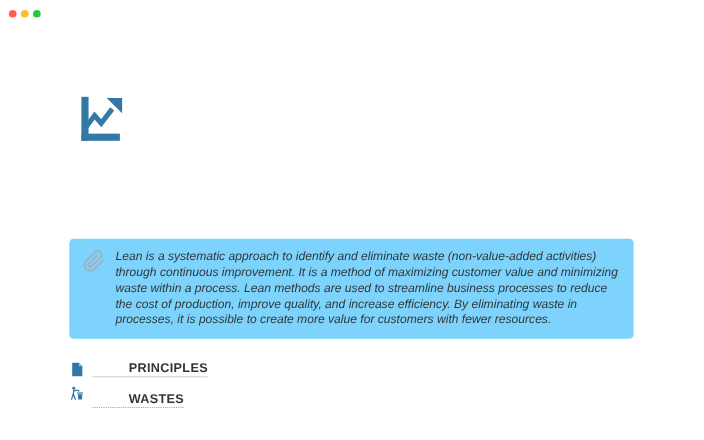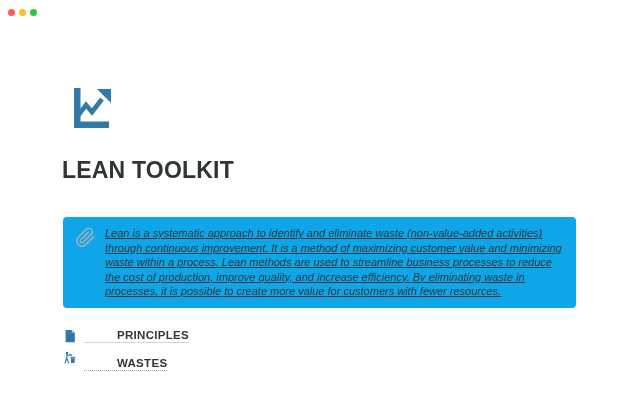--- a/index.html
+++ b/index.html
@@ -27,23 +27,22 @@
   .page-title {
     position: absolute; left: 62px; top: 157px;
     font-size: 23px; font-weight: 800; letter-spacing: 0.2px;
     color: #2f3437;
   }
 
   
   .callout {
     position: absolute; left: 63px; top: 217px;
     width: 513px; min-height: 85px;
-    background: #0ea5e9; border-radius: 4px;
+    background: #7dd3fc; border-radius: 4px;
     padding: 9px 14px 9px 42px;
-    text-decoration: underline;
   }
   .callout-icon { position: absolute; left: 12px; top: 10px; width: 21px; height: 21px; }
   .callout-text {
     font-style: italic; font-size: 11px; line-height: 14.5px;
     color: #32373b; width: 458px;
   }
 
   
   .link-list { position: absolute; left: 63px; top: 329px; }
   .link-row { display: flex; align-items: center; height: 14px; margin-bottom: 8px; cursor: pointer; }
@@ -69,21 +68,20 @@
 
   <div class="page-icon">
     <svg width="44" height="44" viewBox="0 0 44 44">
       <rect x="4" y="2" width="6.5" height="40" fill="#3279a8"></rect>
       <rect x="4" y="35.5" width="35" height="6.5" fill="#3279a8"></rect>
       <polyline points="7,31 16,19 22,26 32,13" fill="none" stroke="#3279a8" stroke-width="4.6"></polyline>
       <polygon points="27,3 41,3 41,17" fill="#3279a8"></polygon>
     </svg>
   </div>
 
-  <h1 class="page-title">LEAN TOOLKIT</h1>
 
   <div class="callout">
     <span class="callout-icon">
       <svg width="21" height="21" viewBox="0 0 24 24" fill="none" stroke="#9fb0bc" stroke-width="1.9" stroke-linecap="round" stroke-linejoin="round">
         <path d="M21.44 11.05l-9.19 9.19a6 6 0 0 1-8.49-8.49l9.19-9.19a4 4 0 0 1 5.66 5.66l-9.2 9.19a2 2 0 0 1-2.83-2.83l8.49-8.48"></path>
       </svg>
     </span>
     <p class="callout-text">Lean is a systematic approach to identify and eliminate waste (non-value-added activities) through continuous improvement. It is a method of maximizing customer value and minimizing waste within a process. Lean methods are used to streamline business processes to reduce the cost of production, improve quality, and increase efficiency. By eliminating waste in processes, it is possible to create more value for customers with fewer resources.</p>
   </div>
 

